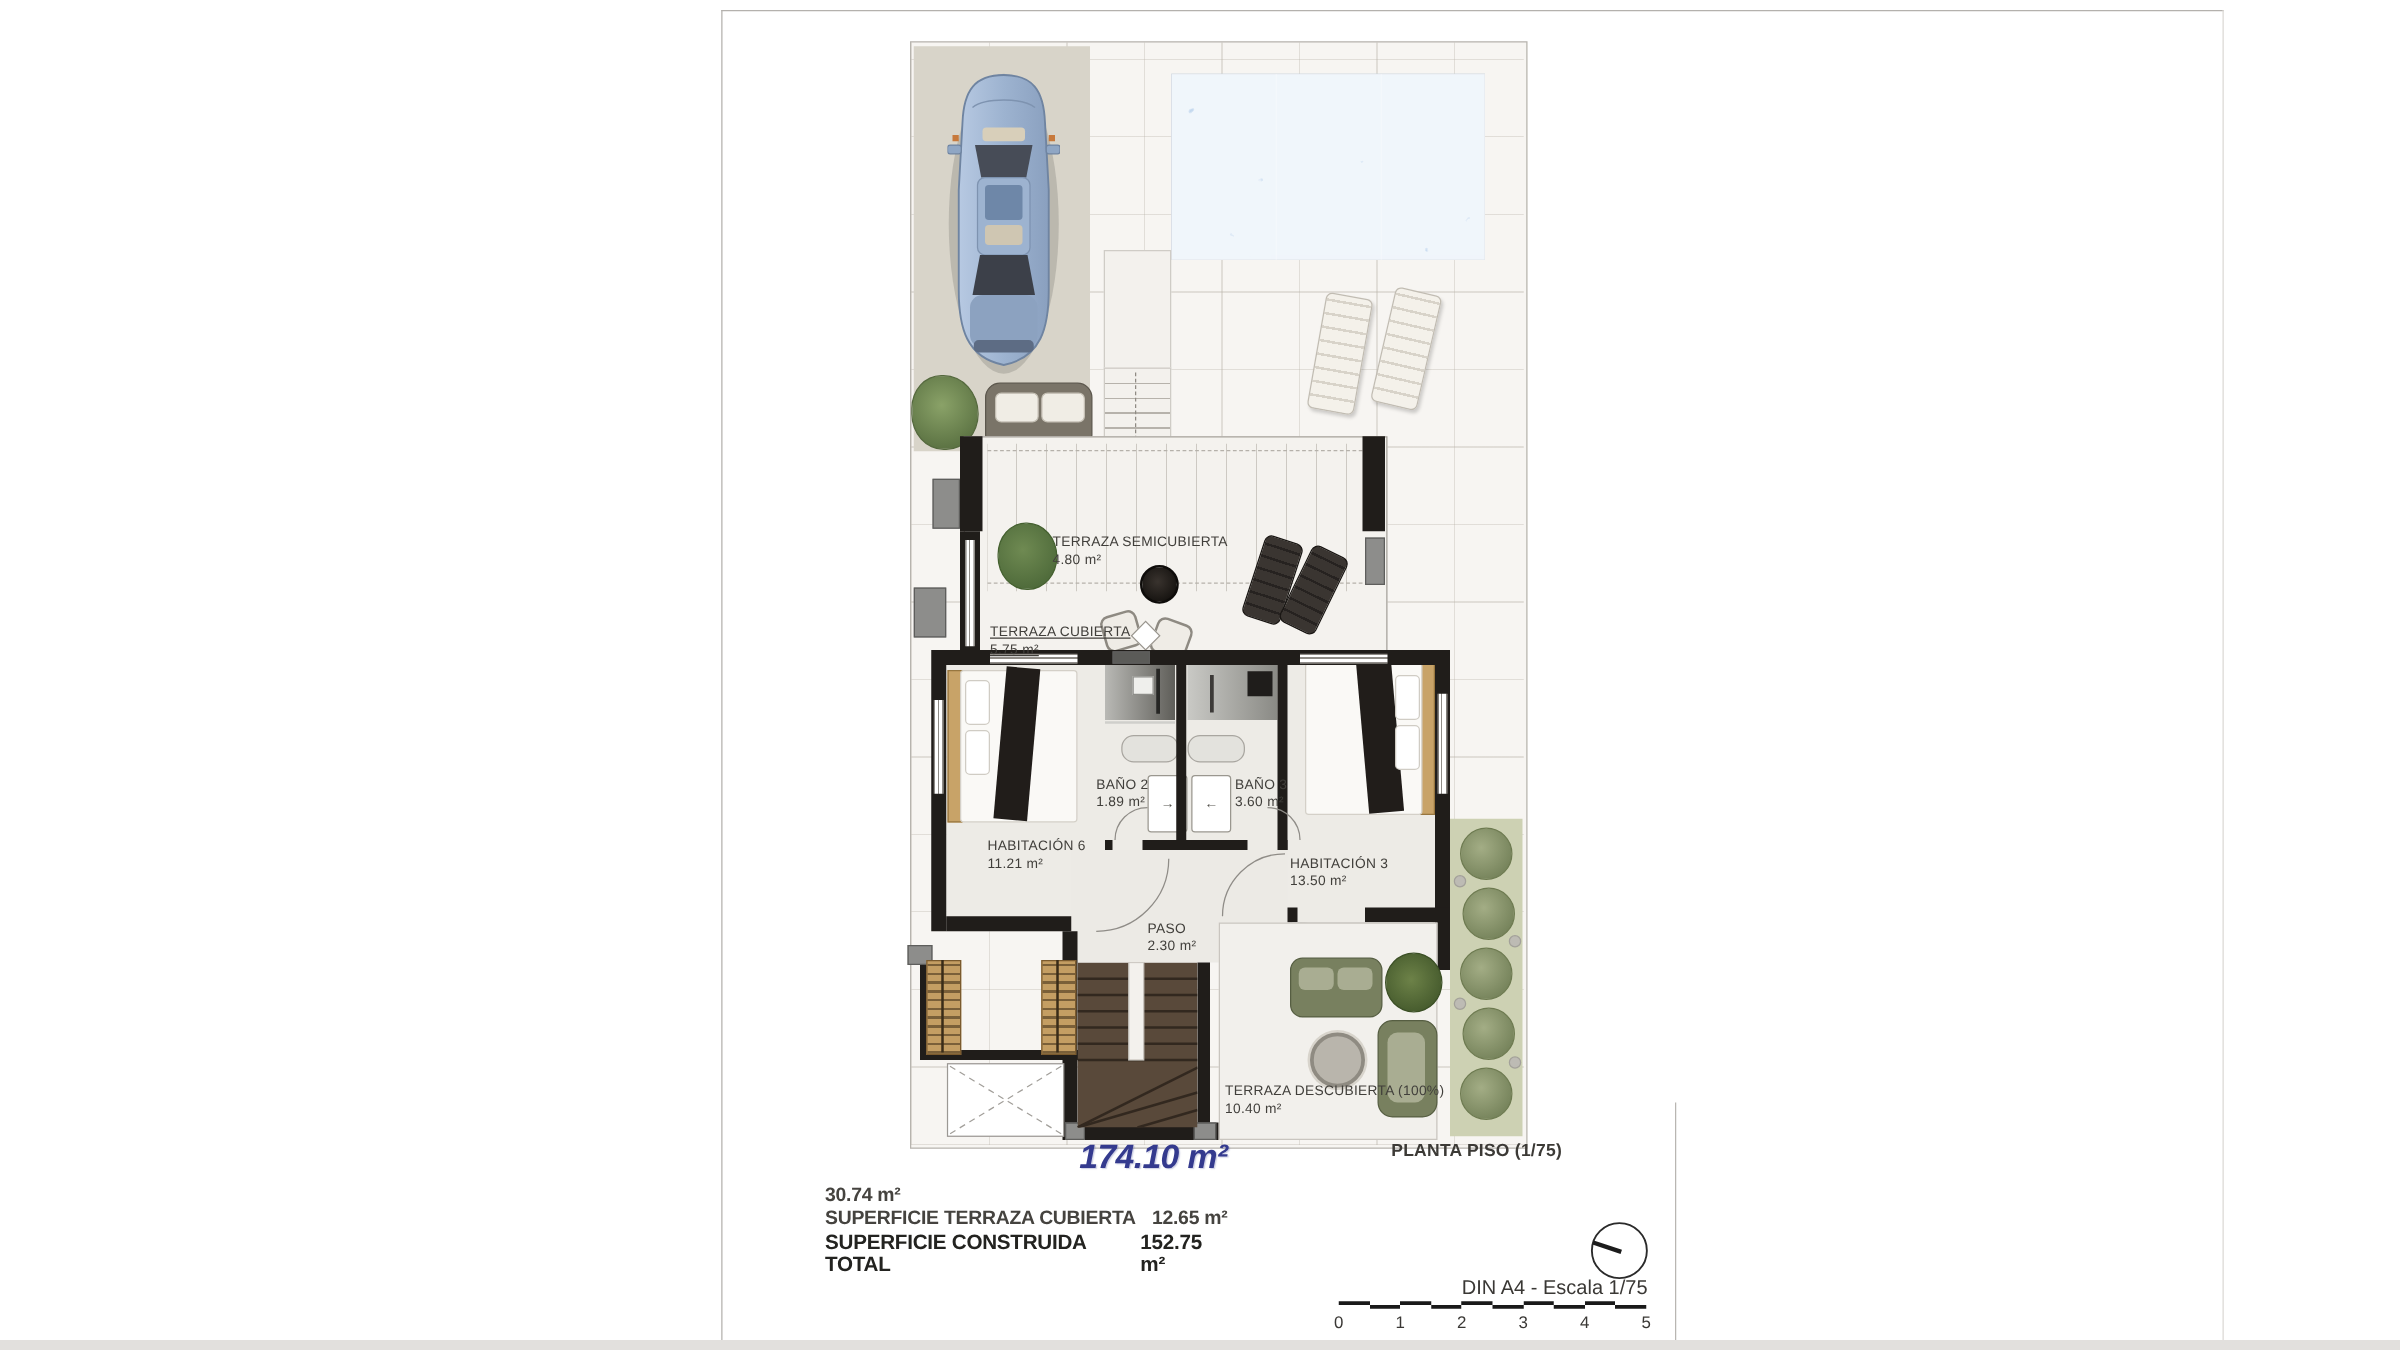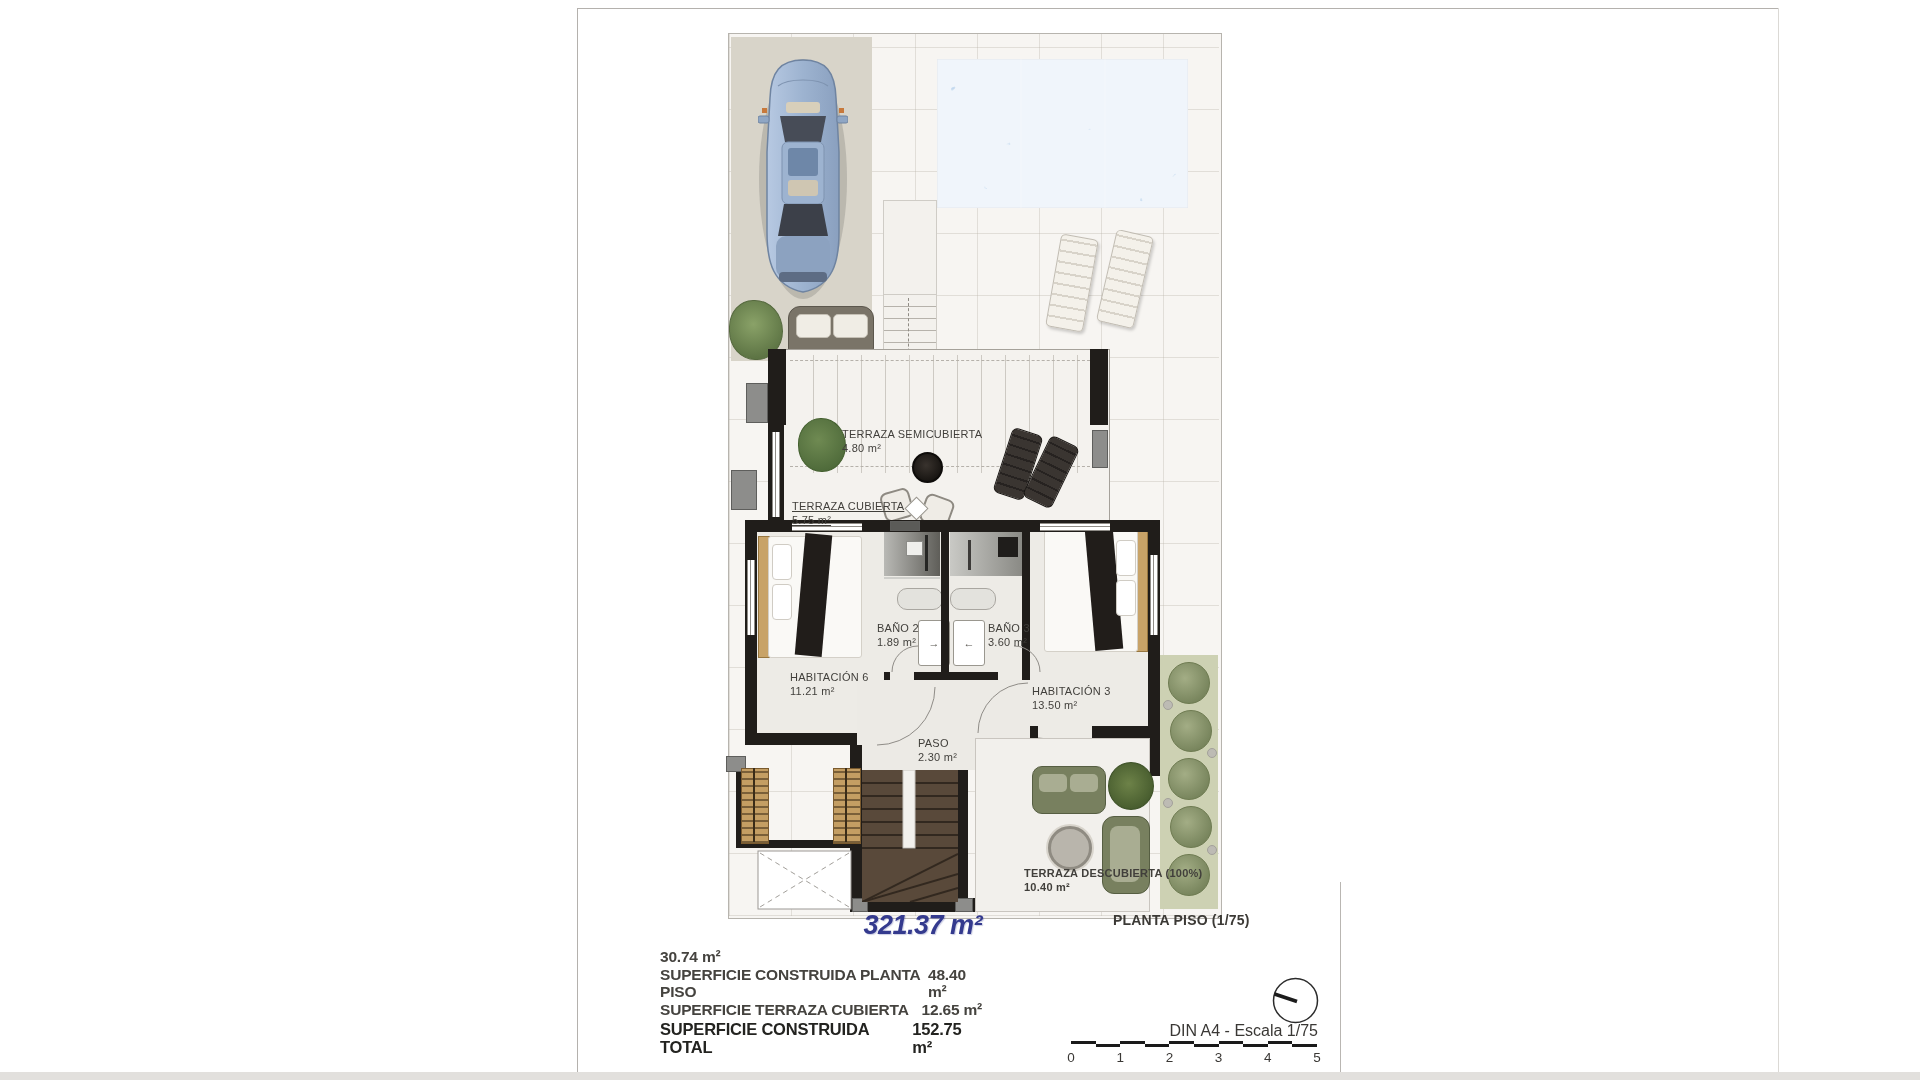--- a/index.html
+++ b/index.html
@@ -263,35 +263,31 @@
     <div>11.21 m²</div>
   </div>
   <div class="lbl" style="left:1032px;top:684px;">
     <div>HABITACIÓN 3</div>
     <div>13.50 m²</div>
   </div>
   <div class="lbl" style="left:918px;top:736px;">
     <div>PASO</div>
     <div>2.30 m²</div>
   </div>
-  <div class="lbl" style="left:1024px;top:866px;font-weight:bold;">
+  <div class="lbl" style="left:980px;top:866px;">
     <div>TERRAZA DESCUBIERTA (100%)</div>
     <div>10.40 m²</div>
   </div>
 
   <div class="abs" style="left:660px;top:910px;width:322px;text-align:right;font-size:27px;font-weight:bold;font-style:italic;
-              color:#343a8e;letter-spacing:-.5px;text-shadow:1px 1px 1px rgba(52,58,142,.25);">321.37 m²</div>
+              color:#343a8e;letter-spacing:-.5px;text-shadow:1px 1px 1px rgba(52,58,142,.25);">174.10 m²</div>
 
   <div class="abs" style="left:660px;top:948px;">
     <div class="sumrow">
       <span>30.74 m²</span>
-    </div>
-    <div class="sumrow">
-      <span>SUPERFICIE CONSTRUIDA PLANTA PISO</span>
-      <span>48.40 m²</span>
     </div>
     <div class="sumrow">
       <span>SUPERFICIE TERRAZA CUBIERTA</span>
       <span>12.65 m²</span>
     </div>
     <div class="sumrow total">
       <span>SUPERFICIE CONSTRUIDA TOTAL</span>
       <span>152.75 m²</span>
     </div>
 

